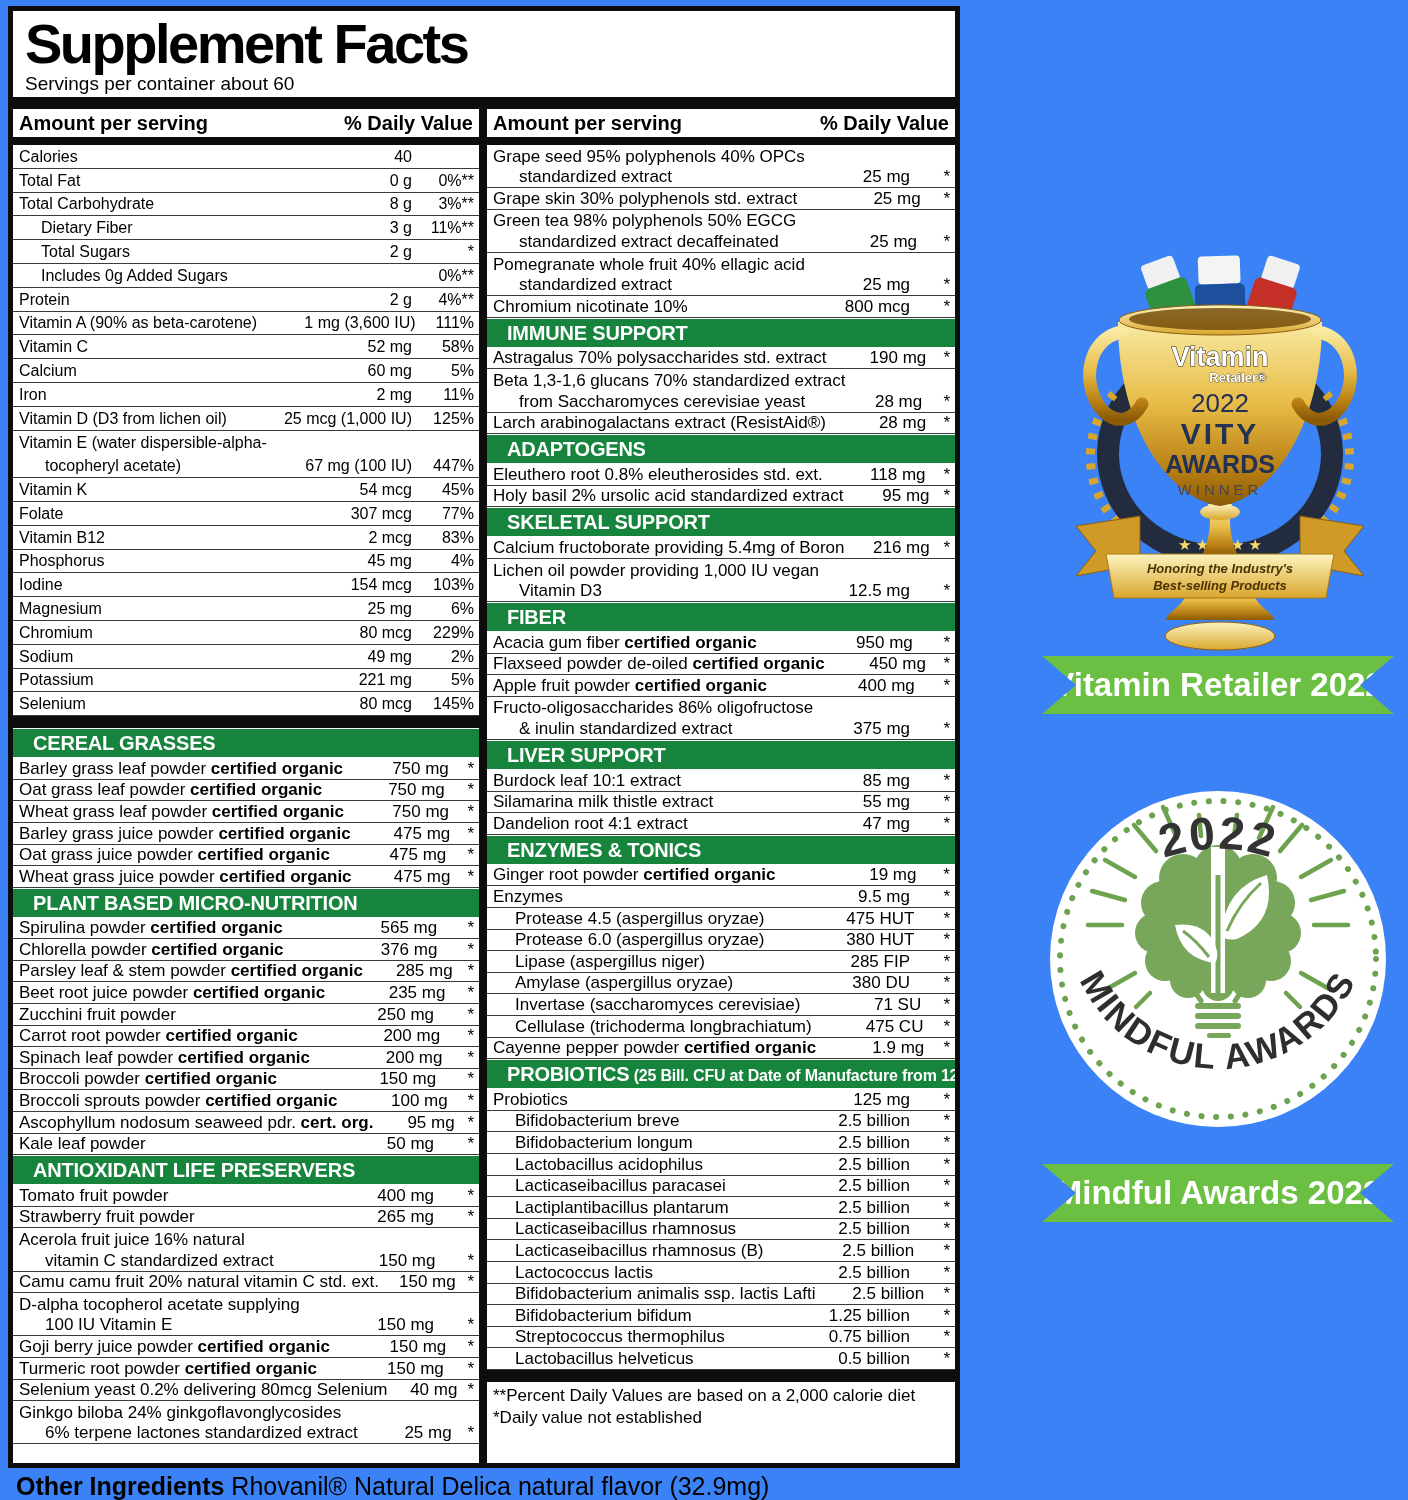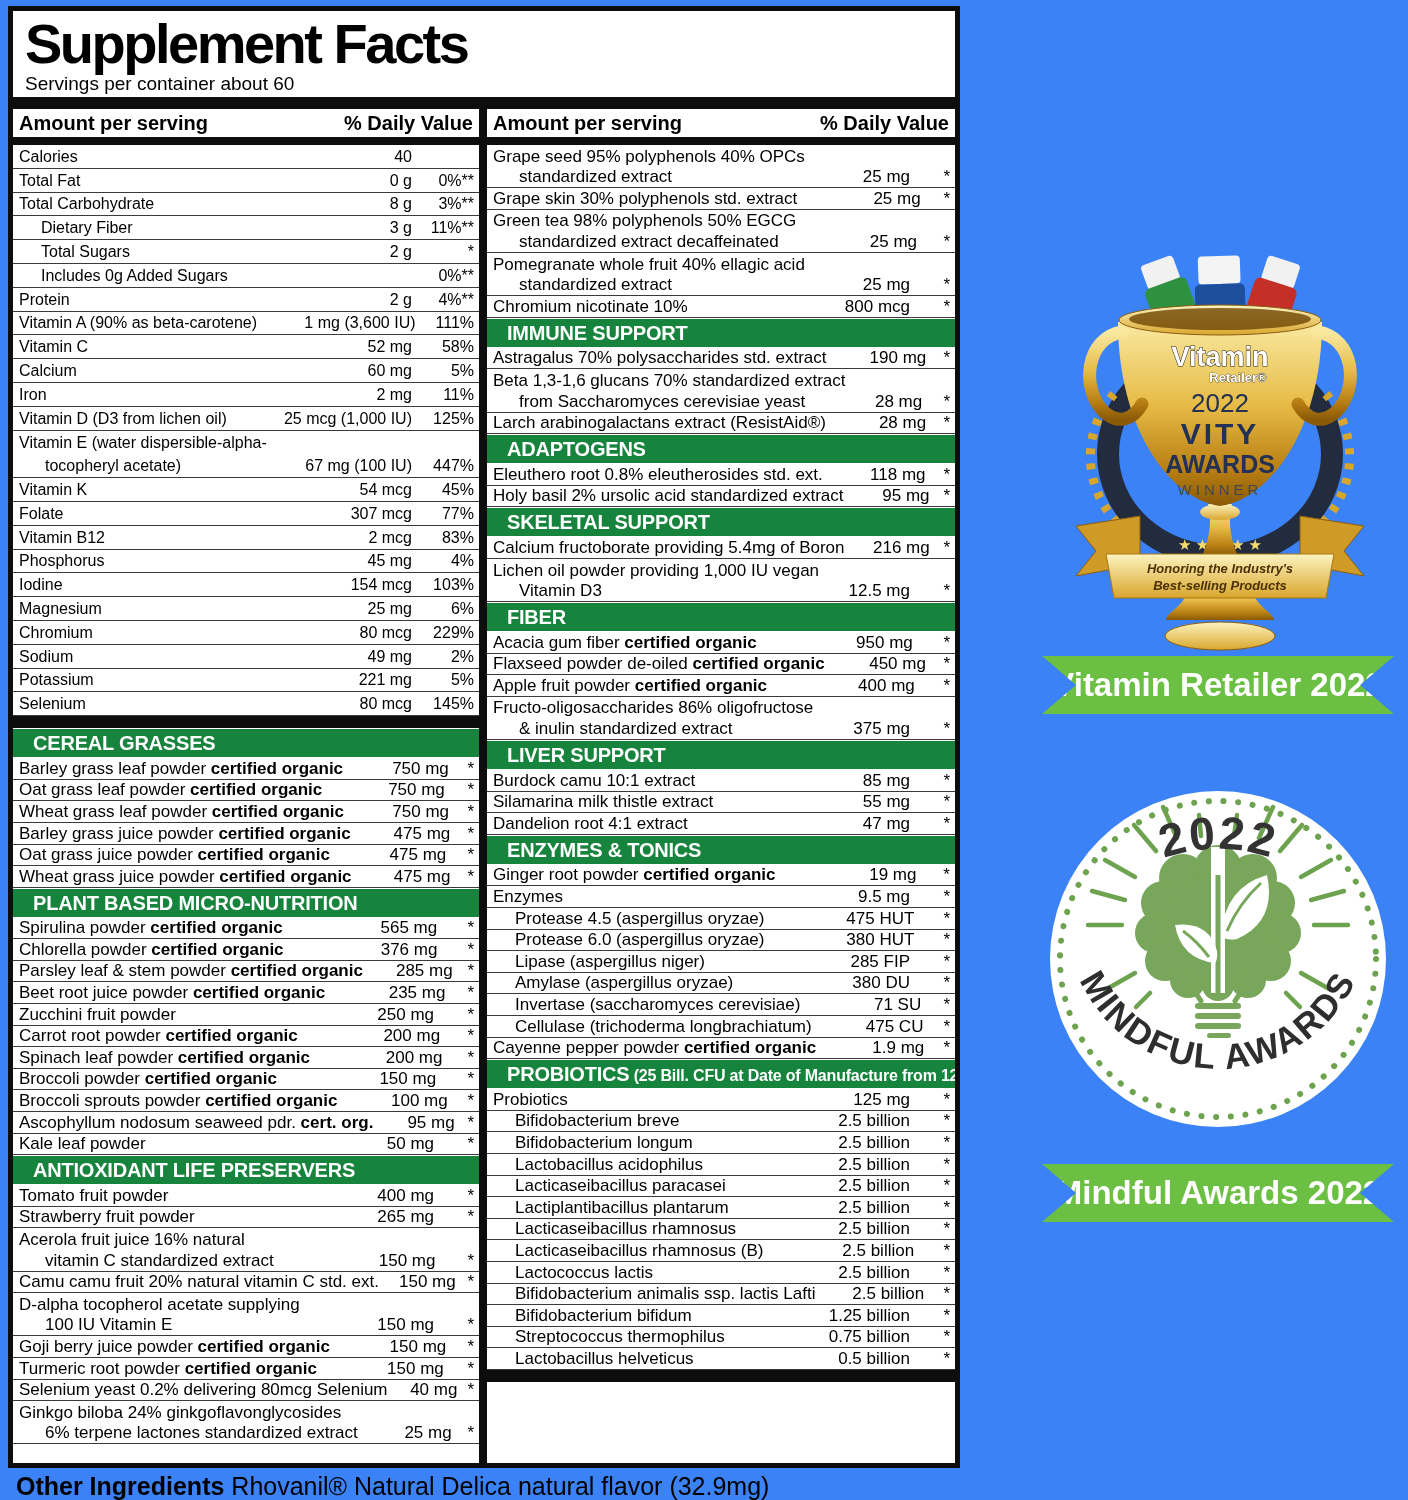--- a/index.html
+++ b/index.html
@@ -432,21 +432,21 @@
             <div class="lrow nold sec">
               <span class="nm">Fructo-oligosaccharides 86% oligofructose</span>
             </div>
             <div class="lrow sec">
               <span class="nm wrap2">&amp; inulin standardized extract</span>
               <span class="amt">375 mg</span>
               <span class="dv">*</span>
             </div>
             <div class="ghead"><span>LIVER SUPPORT</span></div>
             <div class="lrow sec">
-              <span class="nm">Burdock camu 10:1 extract</span>
+              <span class="nm">Burdock leaf 10:1 extract</span>
               <span class="amt">85 mg</span>
               <span class="dv">*</span>
             </div>
             <div class="lrow sec">
               <span class="nm">Silamarina milk thistle extract</span>
               <span class="amt">55 mg</span>
               <span class="dv">*</span>
             </div>
             <div class="lrow sec">
               <span class="nm">Dandelion root 4:1 extract</span>
@@ -560,20 +560,24 @@
               <span class="amt">0.75 billion</span>
               <span class="dv">*</span>
             </div>
             <div class="lrow sec">
               <span class="nm ind">Lactobacillus helveticus</span>
               <span class="amt">0.5 billion</span>
               <span class="dv">*</span>
             </div>
           </div>
         <div class="bar"></div>
+        <div class="footnotes">
+          <div>**Percent Daily Values are based on a 2,000 calorie diet</div>
+          <div>*Daily value not established</div>
+        </div>
       </div>
     </div>
   </div>
 
   <div class="other"><b>Other Ingredients</b><span> Rhovanil® Natural Delica natural flavor (32.9mg)</span></div>
 
   <svg class="trophy" viewBox="0 0 300 400" xmlns="http://www.w3.org/2000/svg">
     <defs>
       <linearGradient id="gBody" x1="0" y1="0" x2="0" y2="1">
         <stop offset="0" stop-color="#f9e9a0"></stop>

